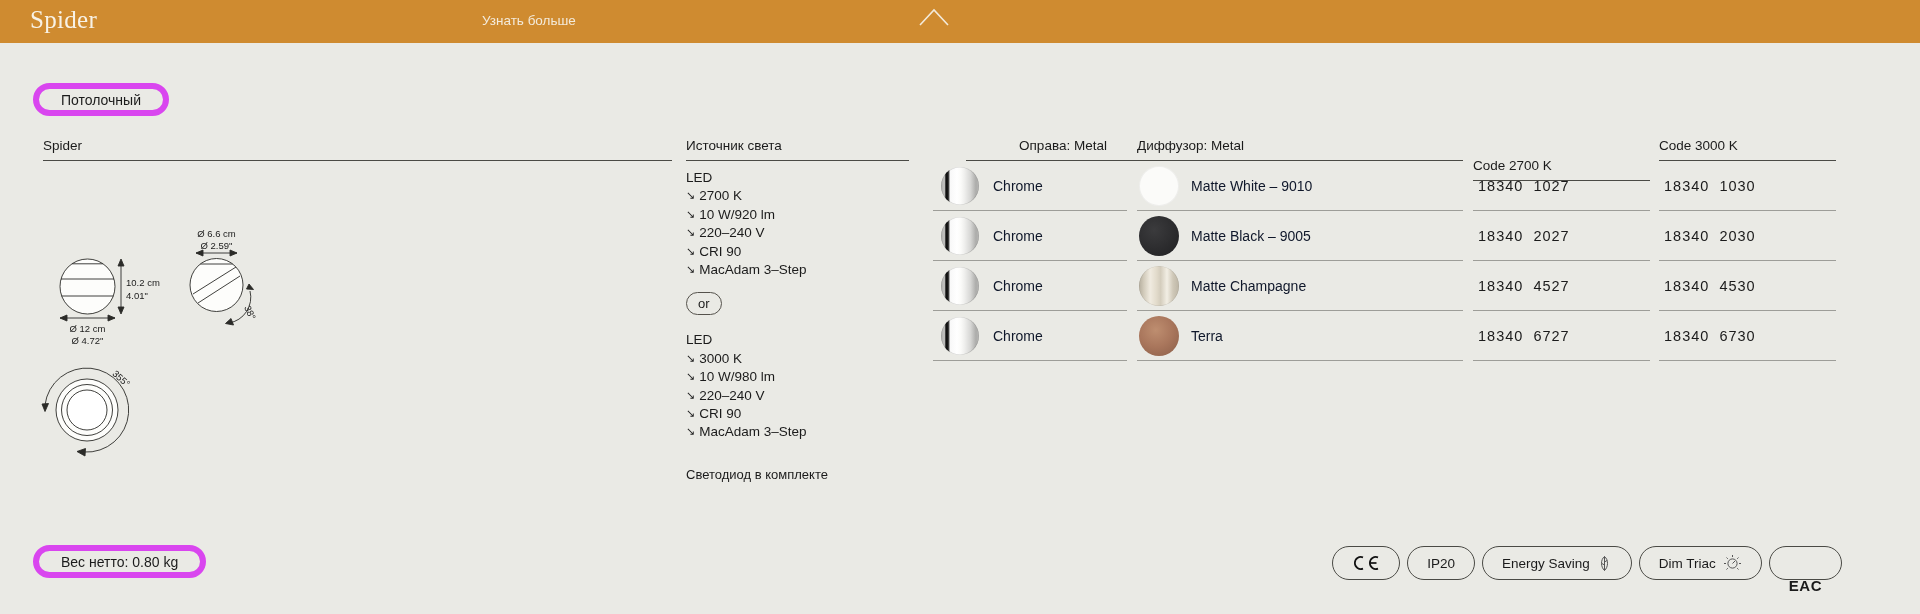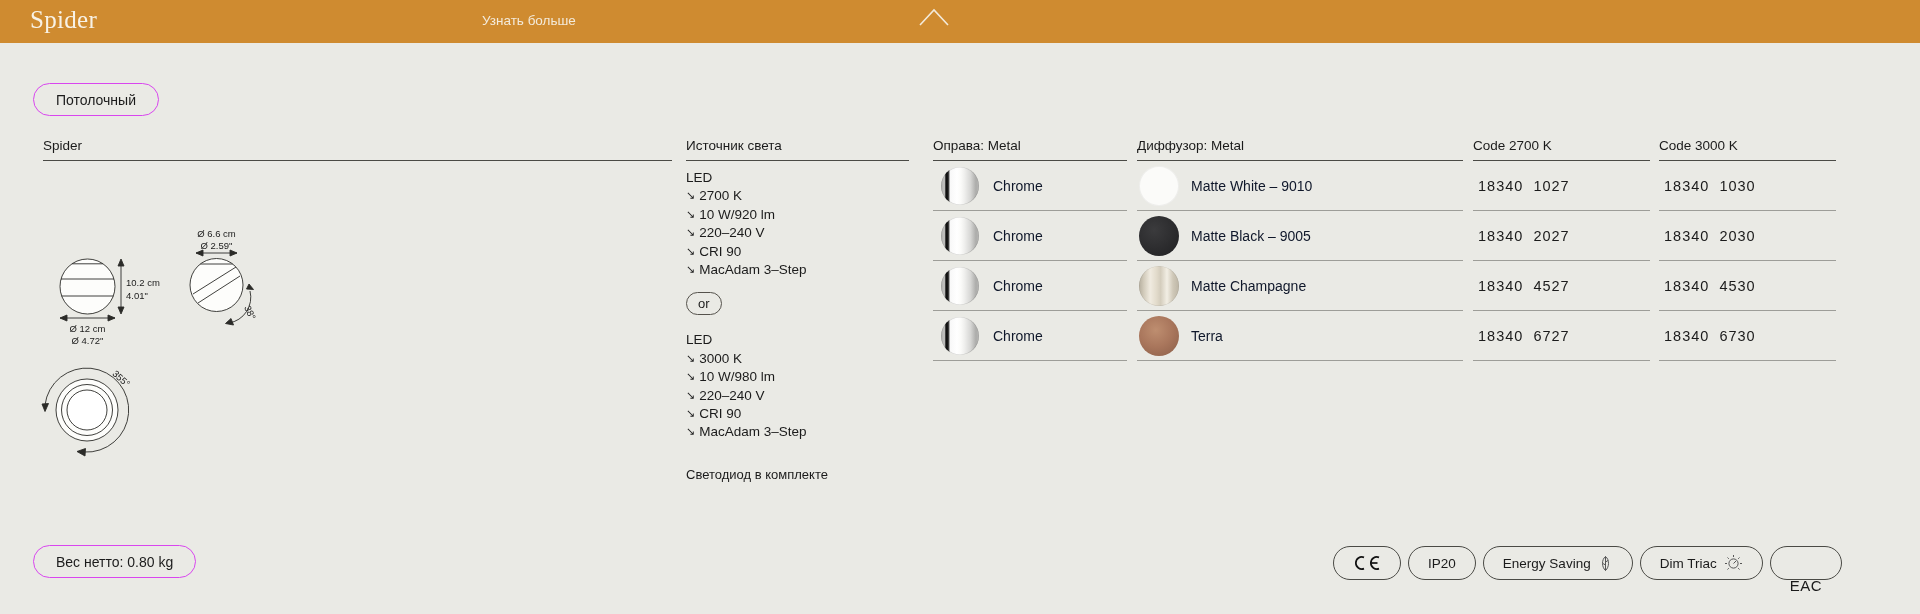--- a/index.html
+++ b/index.html
@@ -24,36 +24,36 @@
   .topbar-link {
     position:absolute; left:482px; top:13px;
     font-size:13.5px; color:#F3EADA; cursor:pointer;
   }
   .chevron-up {
     position:absolute; left:918px; top:7px; width:32px; height:20px; cursor:pointer;
   }
   
   .pill {
     display:inline-flex; align-items:center; justify-content:center;
-    border:1px solid #d946ef; border-radius:18px;
+    border:6px solid #d946ef; border-radius:18px;
     background:transparent; font-size:14px; color:#1B1B1B;
     padding:0 22px; height:33px; white-space:nowrap;
   }
   .category-pill { position:absolute; left:33px; top:83px; }
   
   .colhead {
     position:absolute; top:138px; height:23px;
     font-size:13.5px; color:#1B1B1B;
     border-bottom:1px solid #4A4A45;
   }
   .ch1 { left:43px;   width:629px; }
   .ch2 { left:686px;  width:223px; }
-  .ch3 { left:933px;  width:194px; }
+  .ch3 { left:966px;  width:194px;text-align:center; }
   .ch4 { left:1137px; width:326px; }
-  .ch5 { left:1473px; width:177px; }
+  .ch5 { left:1473px; width:177px;margin-top:20px; }
   .ch6 { left:1659px; width:177px; }
 
   .rows-col { position:absolute; top:161px; }
   .rc3 { left:933px;  width:194px; }
   .rc4 { left:1137px; width:326px; }
   .rc5 { left:1473px; width:177px; }
   .rc6 { left:1659px; width:177px; }
   .trow {
     height:50px; display:flex; align-items:center;
     border-bottom:1px solid #9D9D98;
@@ -95,21 +95,21 @@
     position:absolute; left:33px; top:545px; display:flex; gap:8px;
   }
   .footer-badges {
     position:absolute; right:78px; top:546px; display:flex; gap:7px;
   }
   .badge {
     display:inline-flex; align-items:center; justify-content:center; gap:7px;
     border:1px solid #4A4A45; border-radius:17px;
     height:31px; padding:16px 19px; font-size:13.5px; white-space:nowrap;
   }
-  .eac-text { font-weight:400; font-size:15px; letter-spacing:0.5px;margin-top:44px; }
+  .eac-text { font-weight:700; font-size:15px; letter-spacing:0.5px;margin-top:44px; }
   .icon-inline { display:inline-flex; align-items:center; }
 </style>
 </head>
 <body>
 
 <div class="topbar">
   <div class="brand">Spider</div>
   <div class="topbar-link">Узнать больше</div>
   <svg class="chevron-up" viewBox="0 0 32 20">
     <polyline points="2,18 16,3 30,18" fill="none" stroke="#F3EADA" stroke-width="1.6"></polyline>

